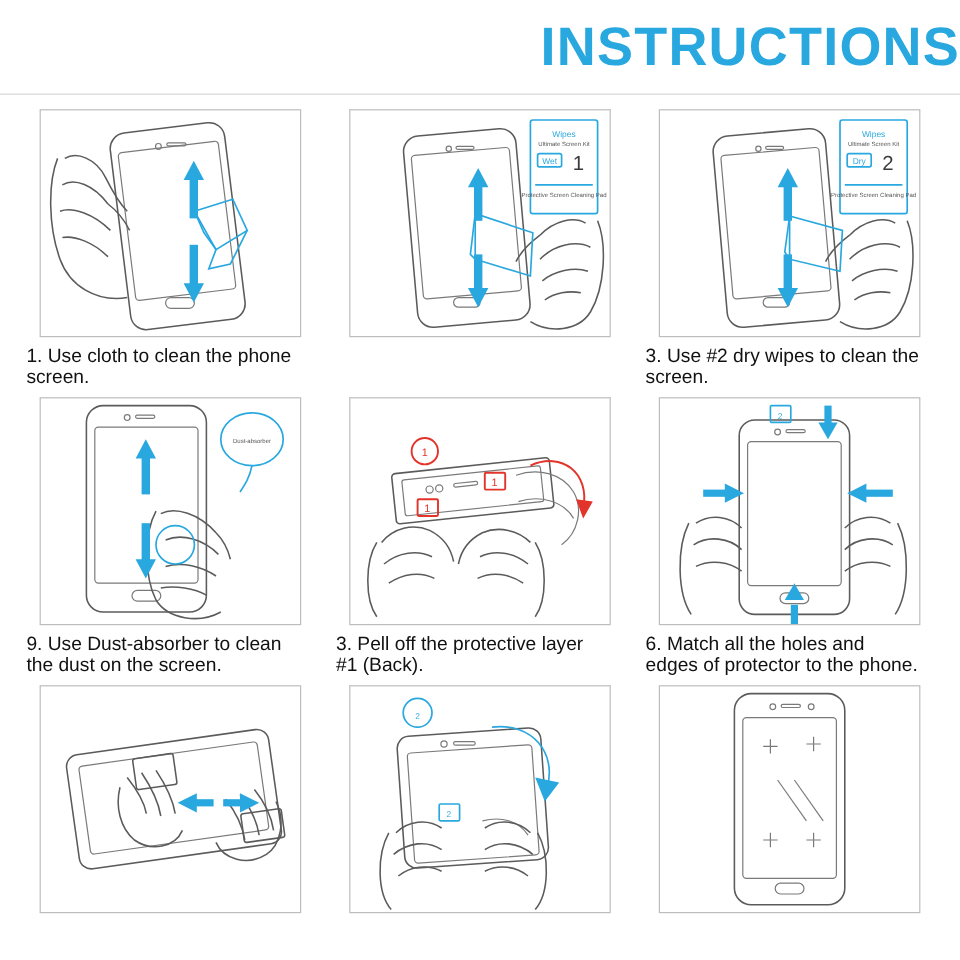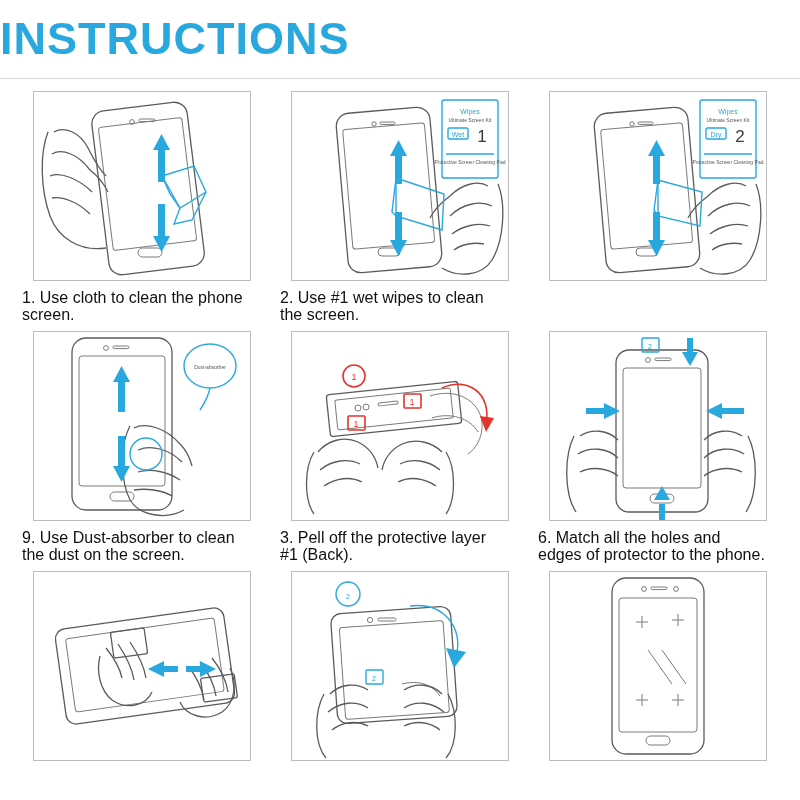--- a/index.html
+++ b/index.html
@@ -14,21 +14,21 @@
     position:relative;
     width:800px;height:800px;
     background:#ffffff;
     box-sizing:border-box;
     padding:0;
   }
   .title-bar{
     height:78px;
     display:flex;
     align-items:center;
-    justify-content:flex-start;
+    justify-content:flex-end;
     border-bottom:1px solid #d8d8d8;
     background:#ffffff;
   }
   .title{
     font-size:45px;
     font-weight:bold;
     letter-spacing:1px;
     color:#29a8e0;
     font-family:"Liberation Sans", sans-serif;
   }
@@ -165,21 +165,20 @@
           <g>
             <rect class="arrow" x="103" y="62" width="7" height="30"></rect>
             <polygon class="arrow" points="106.5,48 98,64 115,64"></polygon>
           </g>
           <g>
             <rect class="arrow" x="103" y="120" width="7" height="30"></rect>
             <polygon class="arrow" points="106.5,164 98,148 115,148"></polygon>
           </g>
         </svg>
       </div>
-      <div class="caption">2. Use #1 wet wipes to clean the screen.</div>
     </div>
 
     <div class="cell">
       <div class="panel">
         <svg width="216" height="188" viewBox="0 0 216 188">
           <g>
             <rect class="ln" x="50" y="18" width="94" height="160" rx="13" transform="rotate(-5 97 98)"></rect>
             <rect class="ln-thin" x="56" y="34" width="82" height="120" rx="3" transform="rotate(-5 97 98)"></rect>
             <circle class="ln-thin" cx="82" cy="32" r="2.2"></circle>
             <rect class="ln-thin" x="88" y="30" width="15" height="2.4" rx="1.2"></rect>
@@ -210,20 +209,21 @@
           <g>
             <rect class="arrow" x="103" y="62" width="7" height="30"></rect>
             <polygon class="arrow" points="106.5,48 98,64 115,64"></polygon>
           </g>
           <g>
             <rect class="arrow" x="103" y="120" width="7" height="30"></rect>
             <polygon class="arrow" points="106.5,164 98,148 115,148"></polygon>
           </g>
         </svg>
       </div>
+      <div class="caption">3. Use #2 dry wipes to clean the screen.</div>
     </div>
 
     <div class="cell">
       <div class="panel">
         <svg width="216" height="188" viewBox="0 0 216 188">
           <g>
             <rect class="ln" x="38" y="6" width="100" height="172" rx="14"></rect>
             <rect class="ln-thin" x="45" y="24" width="86" height="130" rx="3"></rect>
             <circle class="ln-thin" cx="72" cy="16" r="2.4"></circle>
             <rect class="ln-thin" x="79" y="14" width="16" height="2.6" rx="1.3"></rect>

